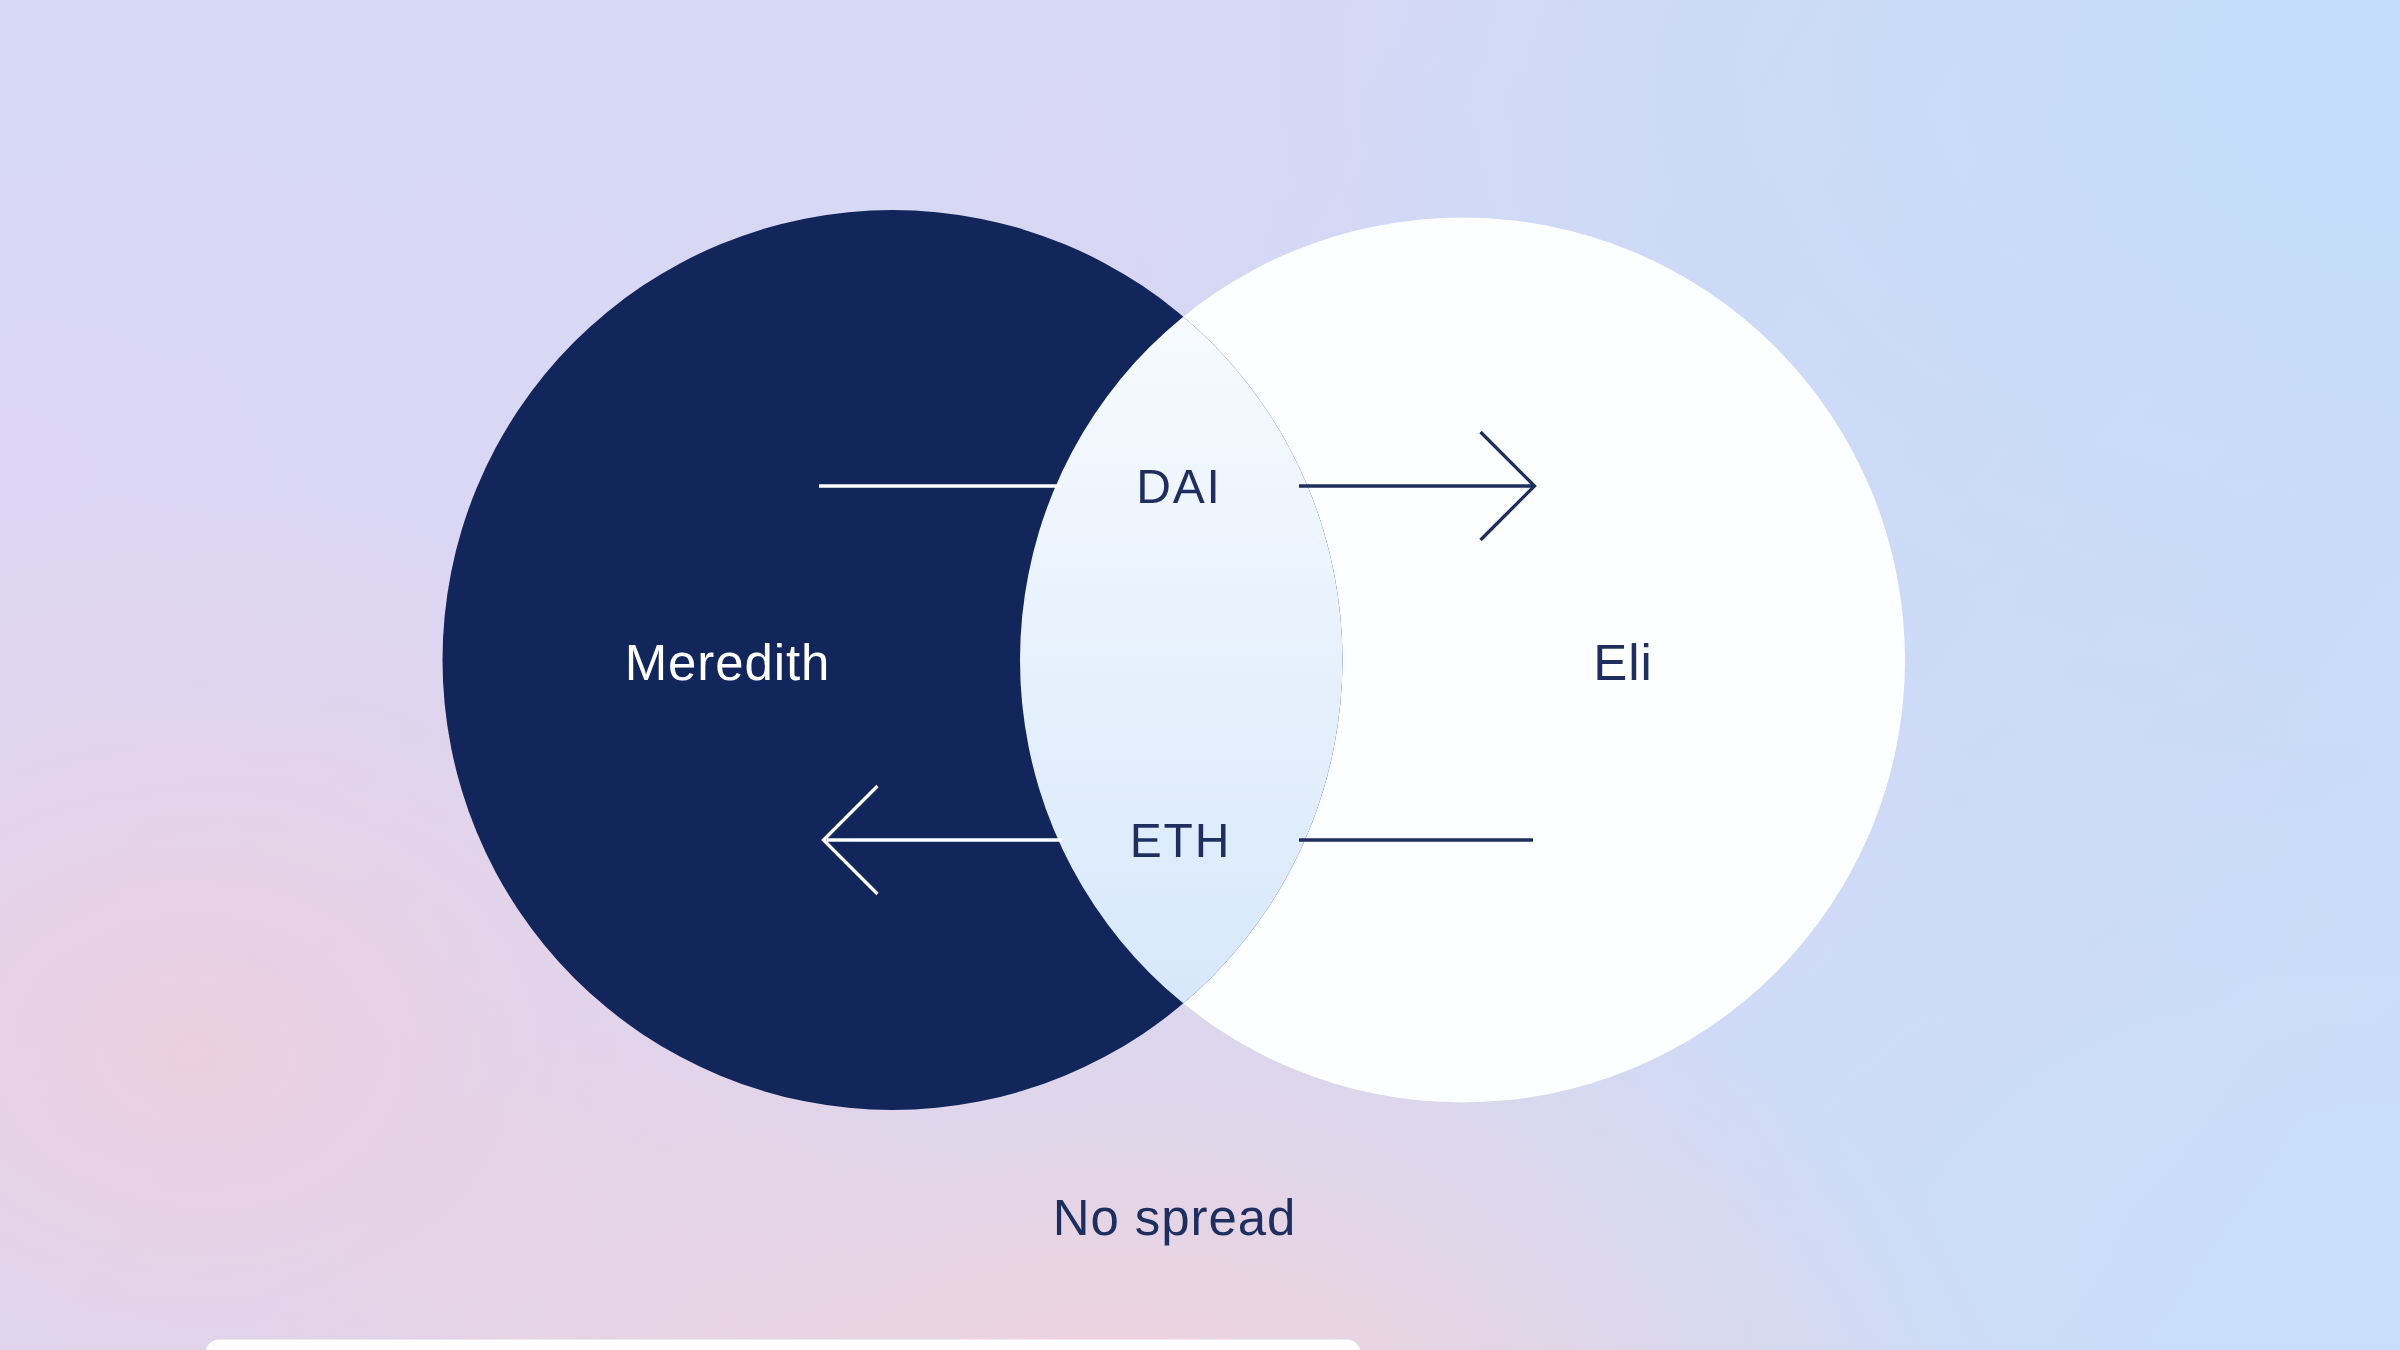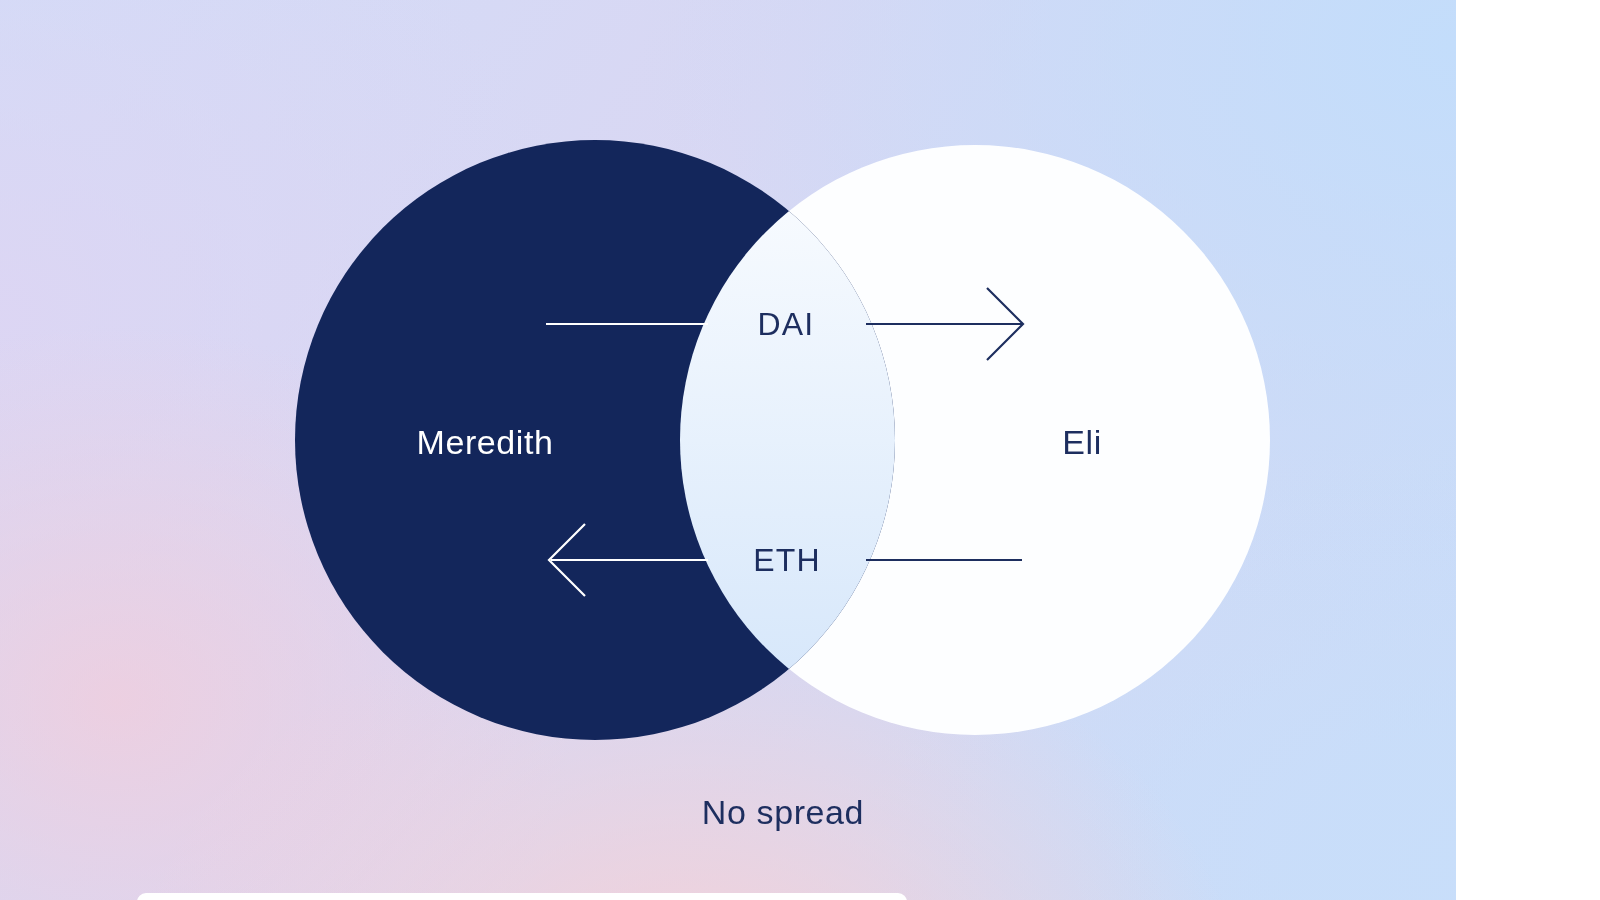--- a/index.html
+++ b/index.html
@@ -1,18 +1,18 @@
 <!DOCTYPE html>
 <html><head>
 <meta charset="utf-8">
 <style>
   html, body { margin: 0; padding: 0; }
   .stage {
     position: relative;
-    width: 1456px;
+    width: 1600px;
     height: 900px;
     overflow: hidden;
     background-color: #cddcf8;
     background-image:
       radial-gradient(55% 65% at 47% 112%, rgba(247,208,214,0.95) 0%, rgba(247,208,214,0) 70%),
       radial-gradient(45% 60% at 8% 78%, rgba(241,205,220,0.8) 0%, rgba(241,205,220,0) 70%),
       radial-gradient(55% 70% at 0% 35%, rgba(221,213,243,0.9) 0%, rgba(221,213,243,0) 75%),
       radial-gradient(70% 85% at 100% 5%, rgba(195,221,251,1) 0%, rgba(195,221,251,0) 80%),
       radial-gradient(55% 60% at 100% 95%, rgba(200,222,250,0.95) 0%, rgba(200,222,250,0) 75%),
       linear-gradient(125deg, #d2dcf8 0%, #d9d7f3 40%, #d3d9f4 65%, #c8dcf9 100%);

